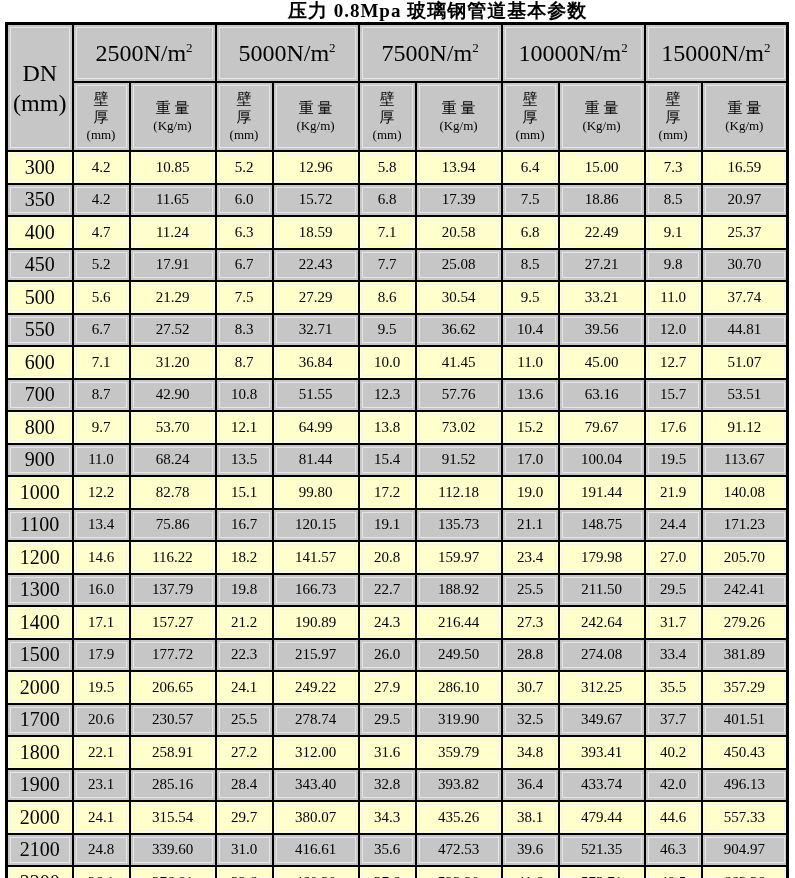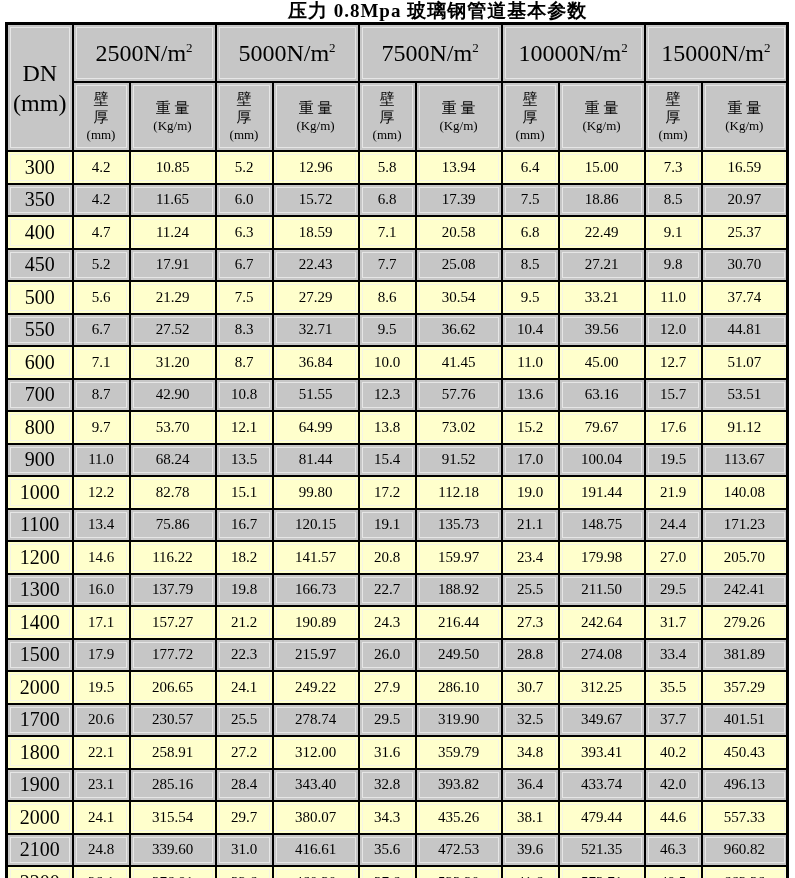--- a/index.html
+++ b/index.html
@@ -398,21 +398,21 @@
         <td class="dn-cell">2100</td>
         <td>24.8</td>
         <td>339.60</td>
         <td>31.0</td>
         <td>416.61</td>
         <td>35.6</td>
         <td>472.53</td>
         <td>39.6</td>
         <td>521.35</td>
         <td>46.3</td>
-        <td>960.82</td>
+        <td>904.97</td>
       </tr>
       <tr class="odd">
         <td class="dn-cell">2200</td>
         <td>26.1</td>
         <td>376.81</td>
         <td>32.6</td>
         <td>460.30</td>
         <td>37.6</td>
         <td>523.20</td>
         <td>41.6</td>

